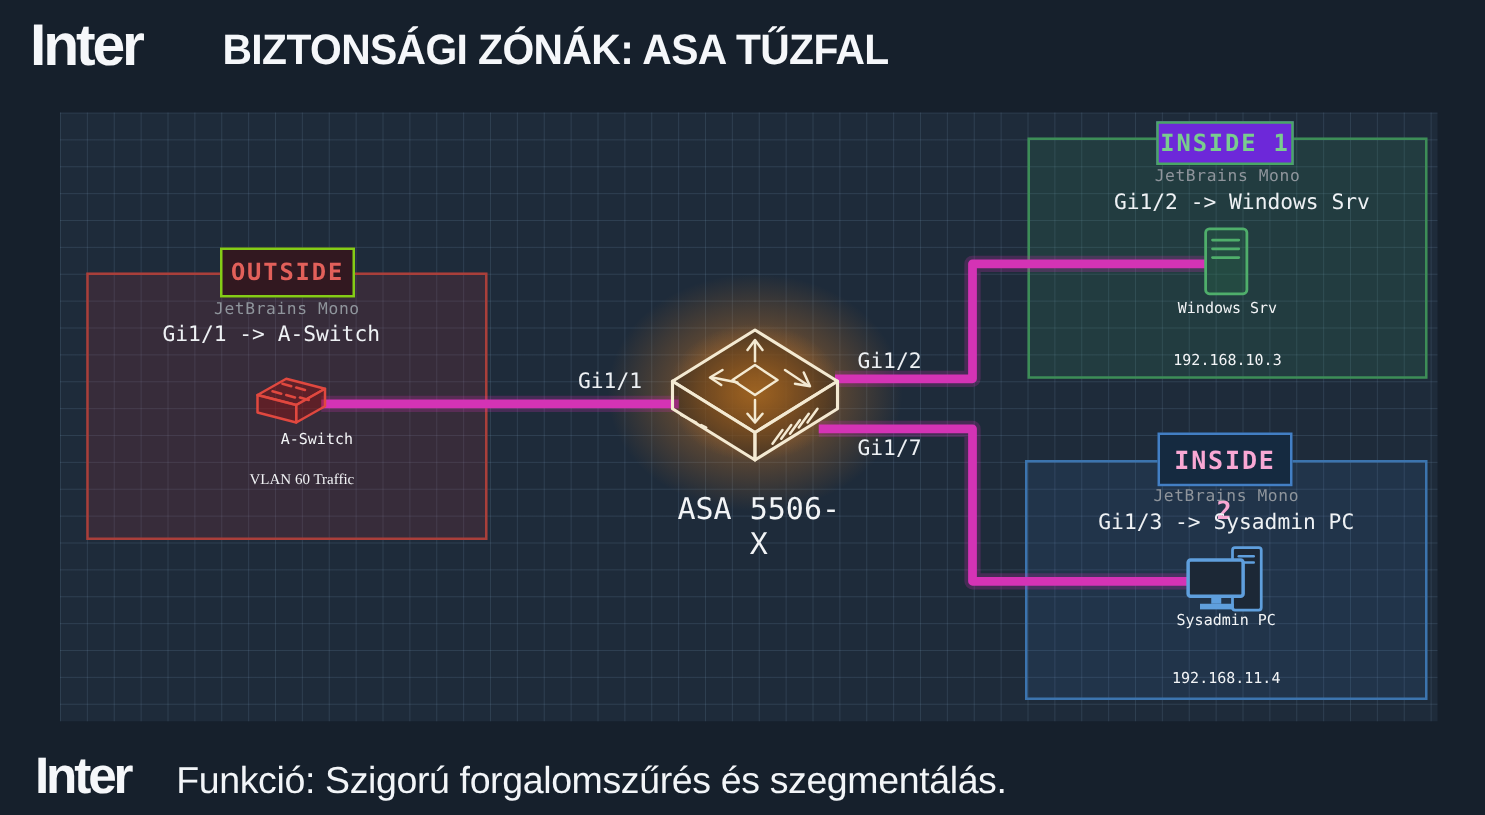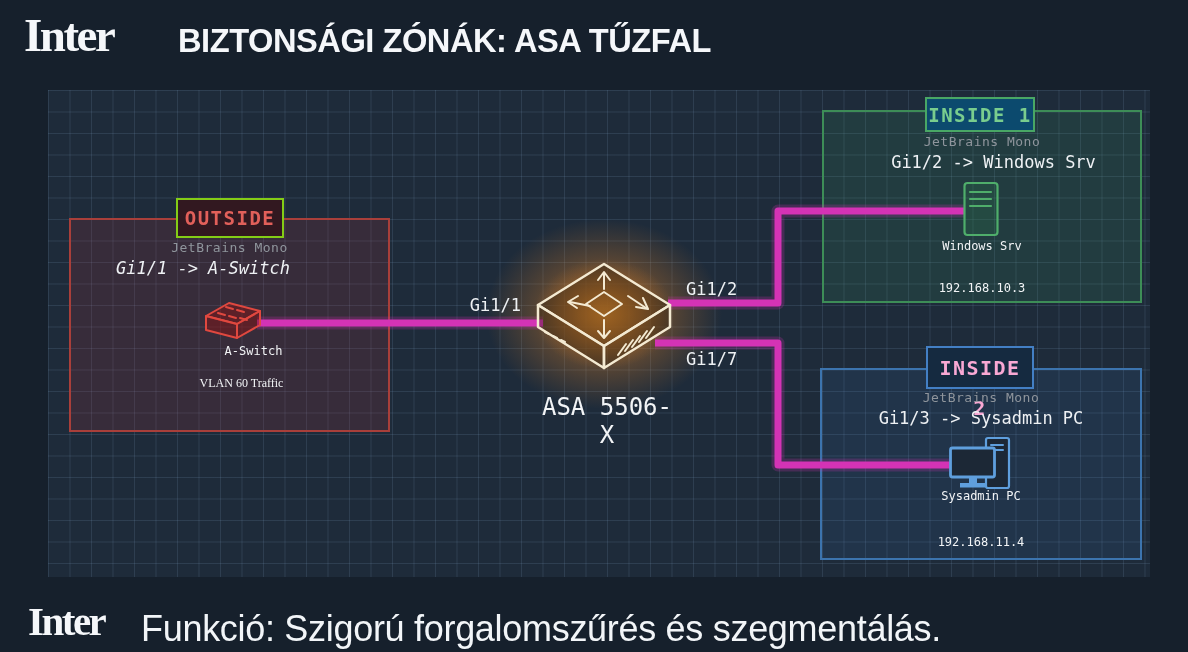--- a/index.html
+++ b/index.html
@@ -4,54 +4,54 @@
 <style>
   html,body{margin:0;padding:0;background:#0f1722;}
   #stage{
     position:relative;width:1188px;height:652px;overflow:hidden;
     background:#16202c;font-family:"DejaVu Sans Mono",monospace;color:#eef1f4;
   }
   .sans{font-family:"Liberation Sans","DejaVu Sans",sans-serif;}
   .abs{position:absolute;}
 
   
-  .logo{font-family:Liberation Serif, serif;font-weight:bold;color:#f5f7fa;letter-spacing:-2.5px;}
+  .logo{font-family:Liberation Sans, sans-serif;font-weight:bold;color:#f5f7fa;letter-spacing:-2.5px;}
   #hdr-logo{left:24px;top:8px;font-size:47px;}
   #hdr-title{left:178px;top:21px;font-size:34px;font-weight:bold;color:#f5f7fa;letter-spacing:-0.5px;transform:scaleX(0.96);transform-origin:left;}
   #ftr-logo{left:28px;top:597px;font-size:41px;}
-  #ftr-text{left:141px;top:608px;font-size:36px;color:#f2f5f8;letter-spacing:-0.3px;}
+  #ftr-text{left:141px;top:608px;font-size:30px;color:#f2f5f8;letter-spacing:-0.3px;}
 
   
   #panel{
     left:48px;top:90px;width:1102px;height:487px;background:#1e2b3a;
     background-image:
       linear-gradient(rgba(140,175,210,0.15) 1px, transparent 1px),
       linear-gradient(90deg, rgba(140,175,210,0.15) 1px, transparent 1px);
     background-size:21.5px 21.5px;
   }
 
   
   .zone{position:absolute;z-index:2;box-sizing:border-box;}
   #zone-outside{left:69px;top:218px;width:321px;height:214px;border:2px solid #a93f3a;background:rgba(170,52,62,0.18);}
   #zone-inside1{left:822px;top:110px;width:320px;height:193px;border:2px solid #3d8d57;background:rgba(62,158,104,0.15);}
   #zone-inside2{left:820px;top:368px;width:322px;height:192px;border:2px solid #3c74ae;background:rgba(64,130,210,0.11);}
 
   .zone-tag{position:absolute;z-index:3;box-sizing:border-box;text-align:center;font-weight:bold;letter-spacing:1.5px;}
   #tag-outside{left:176px;top:198px;width:108px;height:40px;line-height:37px;font-size:19px;color:#e2605a;background:#321820;border:2px solid #84cc16;}
-  #tag-inside1{left:925px;top:97px;width:110px;height:35px;line-height:32px;font-size:19px;color:#79cd8e;background:#0c4a6e;border:2px solid #49a765;}
+  #tag-inside1{left:925px;top:97px;width:110px;height:35px;line-height:32px;font-size:19px;color:#79cd8e;background:#6d28d9;border:2px solid #49a765;}
   #tag-inside2{left:926px;top:346px;width:108px;height:43px;line-height:40px;font-size:20px;color:#f9a8d4;background:#152a40;border:2px solid #437fc4;}
 
   .ztext{position:absolute;z-index:6;text-align:center;white-space:nowrap;}
   .note{font-size:13px;color:#8f959c;letter-spacing:0.5px;}
   .map{font-size:17px;color:#eef1f4;}
   .dev{font-size:12px;color:#f2f4f6;}
 
   
   .iface{position:absolute;z-index:6;font-size:17px;color:#eef1f4;}
-  #lbl-gi1{left:455px;top:295px;width:66px;text-align:right;}
+  #lbl-gi1{left:455px;top:295px;width:66px;text-align:center;}
   #lbl-gi2{left:686px;top:279px;}
   #lbl-gi3{left:686px;top:349px;}
   #lbl-asa{left:537px;top:393px;width:140px;text-align:center;font-size:24px;z-index:6;color:#f2f4f6;}
 
   #net-svg{position:absolute;left:0;top:0;z-index:5;pointer-events:none;}
 </style>
 </head>
 <body>
 
 <div id="stage">
@@ -63,21 +63,21 @@
 
   <div class="zone" id="zone-outside"></div>
   <div class="zone" id="zone-inside1"></div>
   <div class="zone" id="zone-inside2"></div>
 
   <div class="zone-tag" id="tag-outside">OUTSIDE</div>
   <div class="zone-tag" id="tag-inside1">INSIDE 1</div>
   <div class="zone-tag" id="tag-inside2">INSIDE 2</div>
 
   <div class="ztext note" style="left:69px;top:240px;width:321px;">JetBrains Mono</div>
-  <div class="ztext map" style="left:55px;top:258px;width:296px;font-style:italic;">Gi1/1 -&gt; A-Switch</div>
+  <div class="ztext map" style="left:69px;top:258px;width:296px;">Gi1/1 -&gt; A-Switch</div>
   <div class="ztext dev" style="left:69px;top:344px;width:369px;">A-Switch</div>
   <div class="ztext dev" style="left:69px;top:376px;width:345px;font-family:Liberation Serif, serif;">VLAN 60 Traffic</div>
 
   <div class="ztext note" style="left:822px;top:134px;width:320px;">JetBrains Mono</div>
   <div class="ztext map" style="left:822px;top:152px;width:343px;">Gi1/2 -&gt; Windows Srv</div>
   <div class="ztext dev" style="left:822px;top:239px;width:320px;">Windows Srv</div>
   <div class="ztext dev" style="left:822px;top:281px;width:320px;">192.168.10.3</div>
 
   <div class="ztext note" style="left:820px;top:390px;width:322px;">JetBrains Mono</div>
   <div class="ztext map" style="left:820px;top:408px;width:322px;">Gi1/3 -&gt; Sysadmin PC</div>

